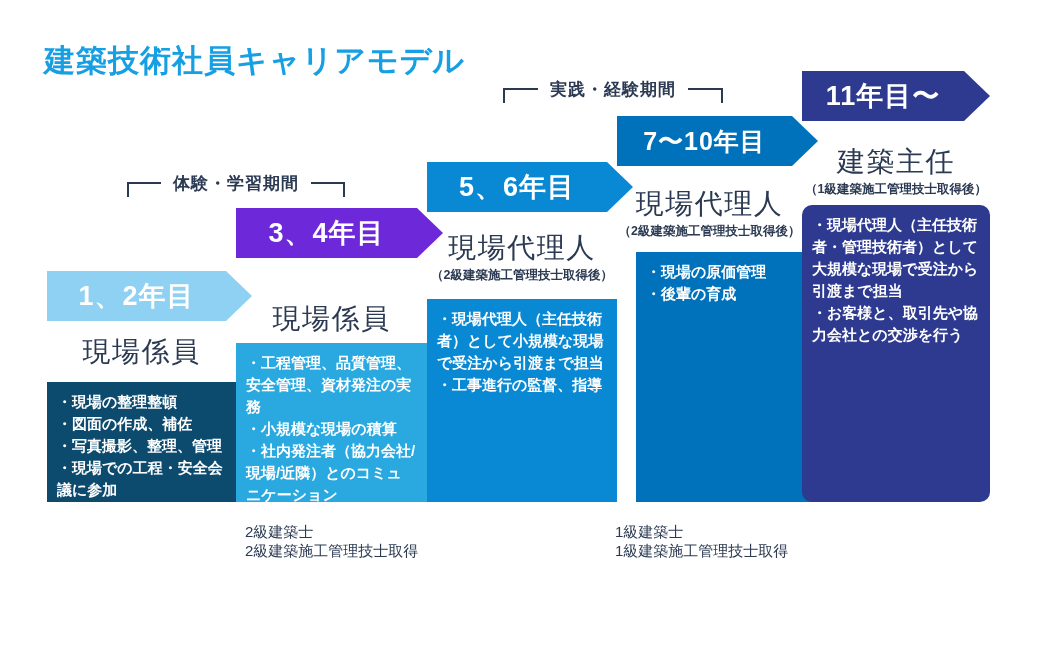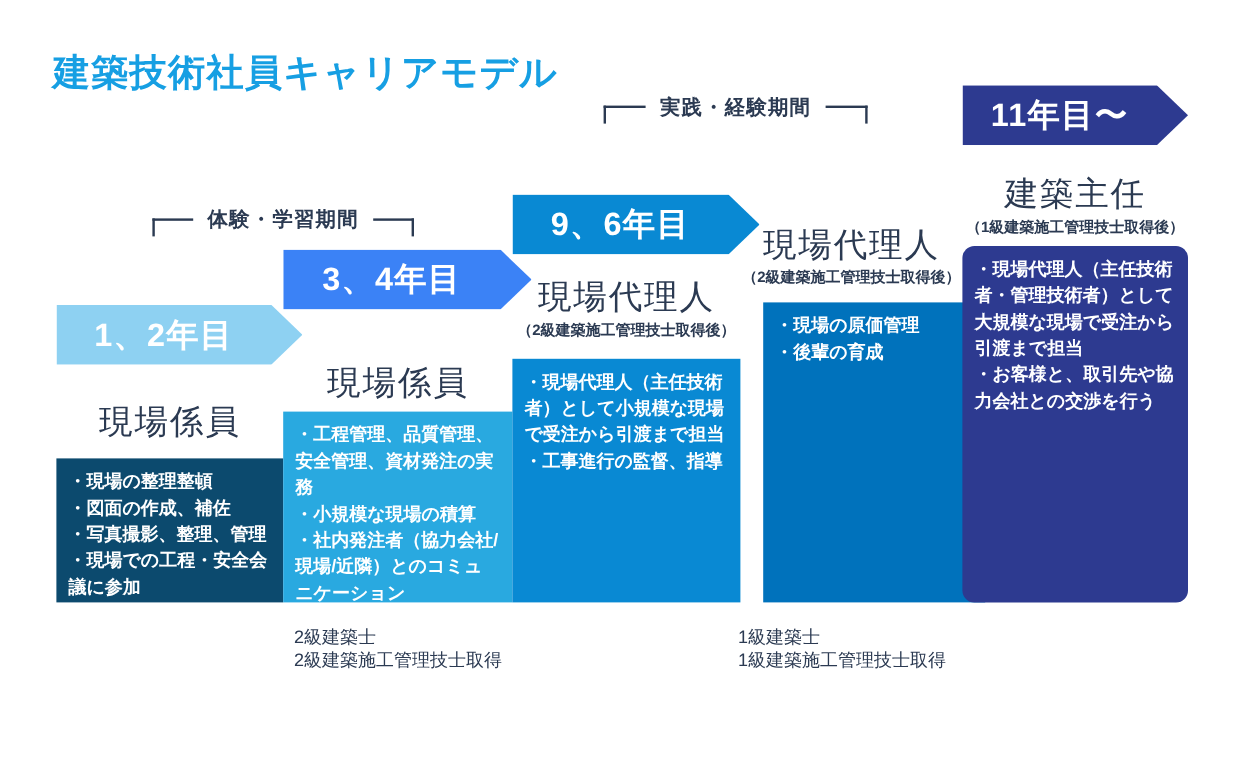--- a/index.html
+++ b/index.html
@@ -76,59 +76,62 @@
     <span class="bseg last"></span>
   </div>
 
   <div class="bracket" id="b2">
     <span class="bseg first"></span>
     <span class="blabel">実践・経験期間</span>
     <span class="bseg last"></span>
   </div>
 
   <div class="stage" id="s1">
-    <div class="arrow" style="background-color: rgb(142, 209, 242);">
+    <div class="arrow" style="background-color: rgb(142, 209, 242); margin-top: 17px;">
       <span class="arrow-label">1、2年目</span>
     </div>
     <div class="role">
       <div class="role-name">現場係員</div>
       <div class="role-sub"></div>
     </div>
     <div class="duties" style="background-color: #0c4a6e;">・現場の整理整頓
 ・図面の作成、補佐
 ・写真撮影、整理、管理
 ・現場での工程・安全会議に参加</div>
   </div>
 
   <div class="stage" id="s2">
-    <div class="arrow" style="background-color: #3b82f6;">
+    <div class="arrow" style="background-color: #6d28d9;">
       <span class="arrow-label">3、4年目</span>
     </div>
     <div class="role">
       <div class="role-name">現場係員</div>
       <div class="role-sub"></div>
     </div>
     <div class="duties" style="background-color: rgb(41, 169, 224);">・工程管理、品質管理、安全管理、資材発注の実務
 ・小規模な現場の積算
 ・社内発注者（協力会社/現場/近隣）とのコミュニケーション</div>
   </div>
 
   <div class="stage" id="s3">
     <div class="arrow" style="background-color: rgb(9, 137, 211);">
-      <span class="arrow-label">9、6年目</span>
+      <span class="arrow-label">5、6年目</span>
     </div>
     <div class="role">
       <div class="role-name">現場代理人</div>
       <div class="role-sub">（2級建築施工管理技士取得後）</div>
     </div>
     <div class="duties" style="background-color: rgb(9, 137, 211);">・現場代理人（主任技術者）として小規模な現場で受注から引渡まで担当
 ・工事進行の監督、指導</div>
   </div>
 
   <div class="stage" id="s4">
+    <div class="arrow" style="background-color: rgb(0, 114, 188);">
+      <span class="arrow-label">7〜10年目</span>
+    </div>
     <div class="role">
       <div class="role-name">現場代理人</div>
       <div class="role-sub">（2級建築施工管理技士取得後）</div>
     </div>
     <div class="duties" style="background-color: rgb(0, 114, 188);">・現場の原価管理
 ・後輩の育成</div>
   </div>
 
   <div class="stage" id="s5">
     <div class="arrow" style="background-color: rgb(45, 58, 144);">

